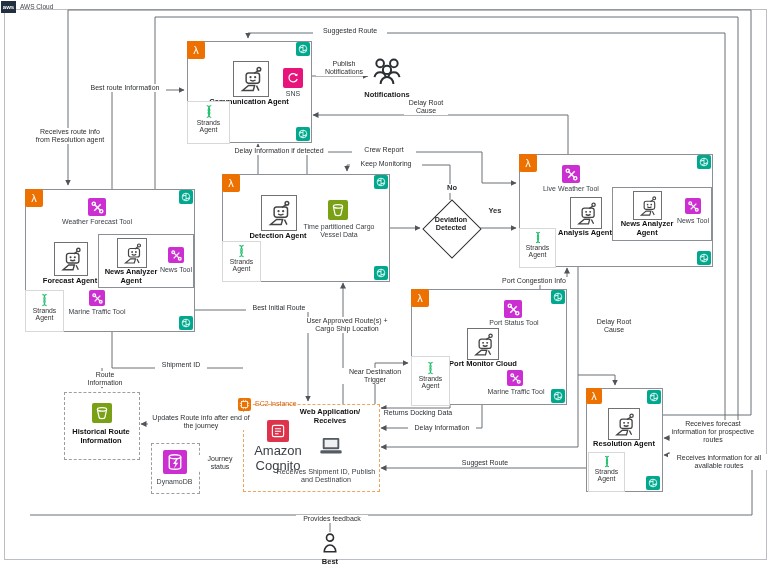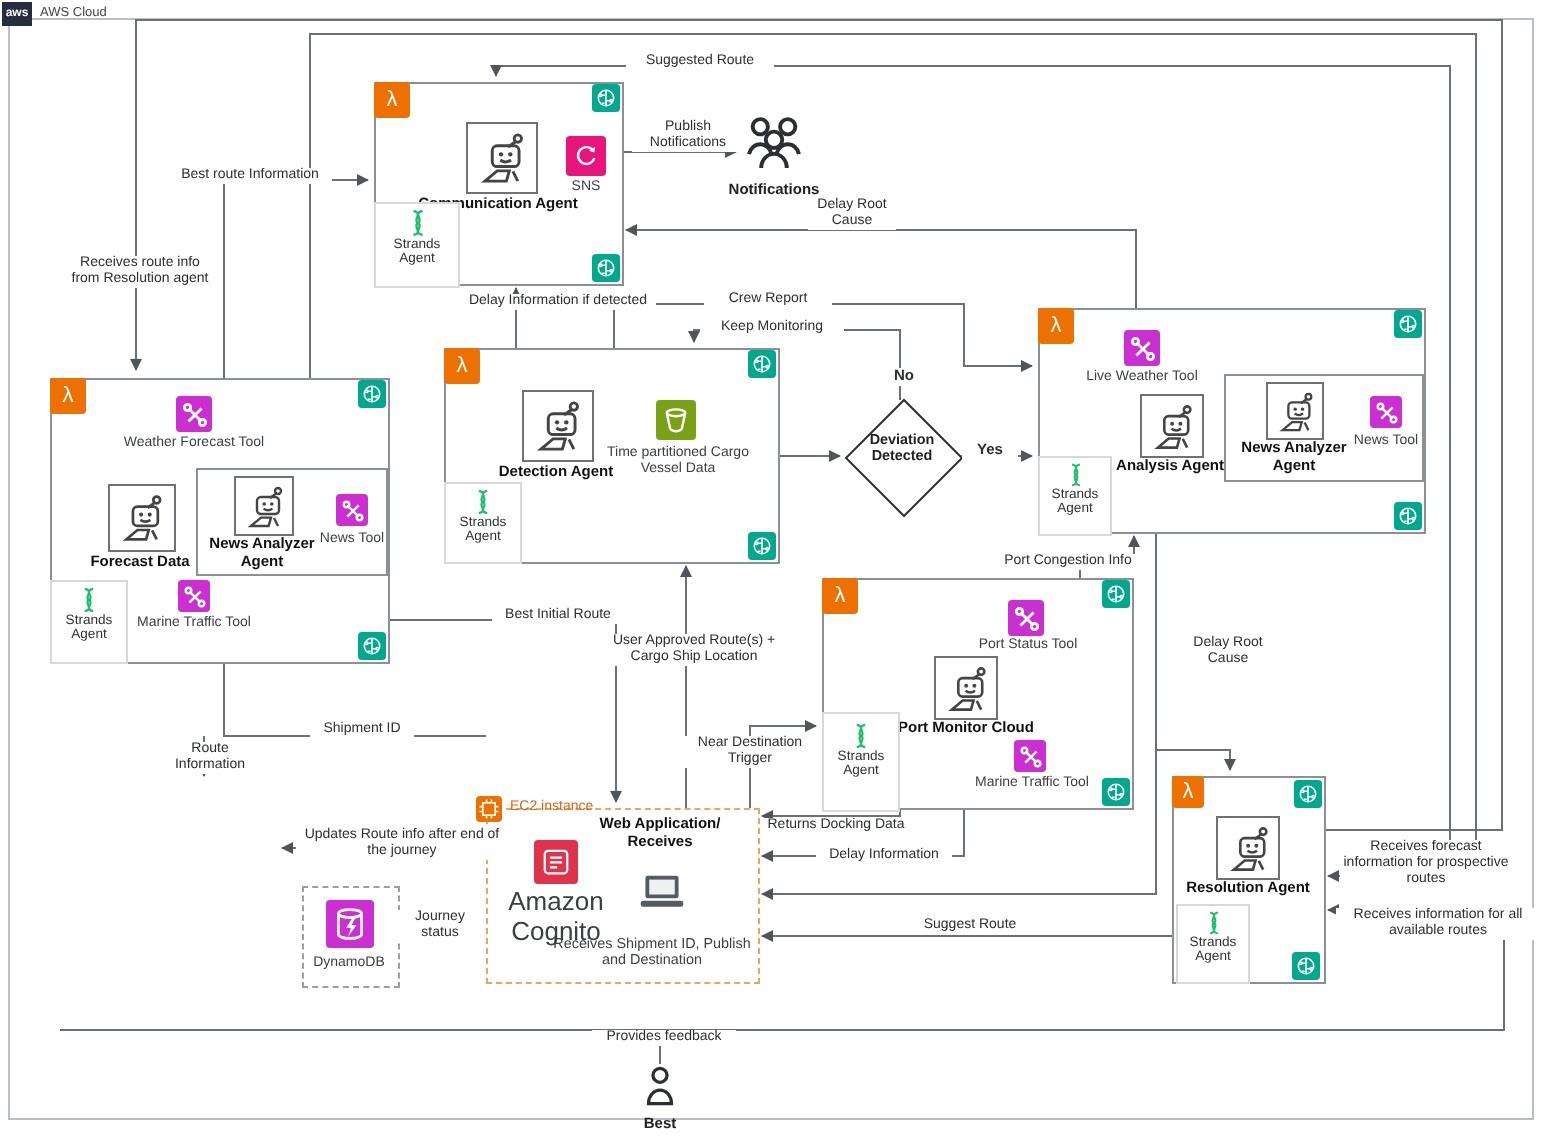--- a/index.html
+++ b/index.html
@@ -233,21 +233,21 @@
         <svg class="sym" width="15" height="15" viewBox="0 0 16 16">
           <use href="#g-tools"></use>
         </svg>
       </div>
     <div class="tlabel" style="left:33px;top:28px;width:76px">Weather Forecast Tool</div>
     <div class="robotframe" style="left:28px;top:52px;width:32px;height:32px">
         <svg class="sym" width="26" height="26" viewBox="0 0 22 23">
           <use href="#g-robot"></use>
         </svg>
       </div>
-    <div class="ntitle" style="left:9px;top:87px;width:70px">Forecast Data</div>
+    <div class="ntitle" style="left:9px;top:87px;width:70px">Forecast Agent</div>
     <div class="innerbox" style="left:72px;top:44px;width:94px;height:52px">
       <div class="robotframe" style="left:18px;top:3px;width:28px;height:28px">
           <svg class="sym" width="23" height="23" viewBox="0 0 22 23">
             <use href="#g-robot"></use>
           </svg>
         </div>
       <div class="ntitle" style="left:1px;top:33px;width:62px">News Analyzer Agent</div>
       <div class="icn mag" style="left:69px;top:12px;width:16px;height:16px">
           <svg class="sym" width="13" height="13" viewBox="0 0 16 16">
             <use href="#g-tools"></use>
@@ -311,21 +311,21 @@
       <svg class="sym" style="margin:2px auto 0" width="12" height="13" viewBox="0 0 16 20">
           <use href="#g-strand"></use>
         </svg>
       <div class="strtxt">Strands Agent</div>
     </div>
   </div>
 
   <div class="diamond"></div>
   <div class="diamondtext">Deviation Detected</div>
   <div class="elabel ebold" style="left:437px;top:184px;width:28px">No</div>
-  <div class="elabel ebold" style="left:481px;top:221px;width:26px">Yes</div>
+  <div class="elabel ebold" style="left:481px;top:207px;width:26px">Yes</div>
 
   <div class="agentbox" style="left:411px;top:289px;width:154px;height:114px">
     <div class="icn lam" style="left:-1px;top:-1px;width:18px;height:18px">λ</div>
     <div class="icn teal" style="left:139px;top:0;width:14px;height:14px">
         <svg class="sym" width="14" height="14" viewBox="0 0 16 16">
           <use href="#g-brain"></use>
         </svg>
       </div>
     <div class="icn teal" style="left:139px;top:99px;width:14px;height:14px">
         <svg class="sym" width="14" height="14" viewBox="0 0 16 16">
@@ -397,20 +397,28 @@
         <use href="#g-cog"></use>
       </svg>
     </div>
   <div class="tlabel" style="left:244px;top:444px;width:68px;z-index:3;font-size:13px">Amazon Cognito</div>
   <div class="ntitle" style="left:288px;top:408px;width:84px;z-index:3">Web Application/ Receives</div>
   <svg class="sym" style="position:absolute;left:318px;top:436px;z-index:3" width="26" height="18" viewBox="0 0 22 15">
       <use href="#g-laptop"></use>
     </svg>
   <div class="tlabel" style="left:276px;top:468px;width:100px;z-index:3;font-size:7.2px">Receives Shipment ID, Publish and Destination</div>
 
+  <div class="dashedbox" style="left:64px;top:392px;width:74px;height:66px">
+    <div class="icn green" style="left:27px;top:10px;width:20px;height:20px">
+        <svg class="sym" width="16" height="16" viewBox="0 0 16 16">
+          <use href="#g-bucket"></use>
+        </svg>
+      </div>
+    <div class="ntitle" style="left:1px;top:35px;width:70px">Historical Route Information</div>
+  </div>
 
   <div class="dashedbox" style="left:151px;top:443px;width:47px;height:49px">
     <div class="icn mag" style="left:11px;top:6px;width:24px;height:24px">
         <svg class="sym" width="20" height="20" viewBox="0 0 16 16">
           <use href="#g-db"></use>
         </svg>
       </div>
     <div class="tlabel" style="left:1px;top:34px;width:43px">DynamoDB</div>
   </div>
 

